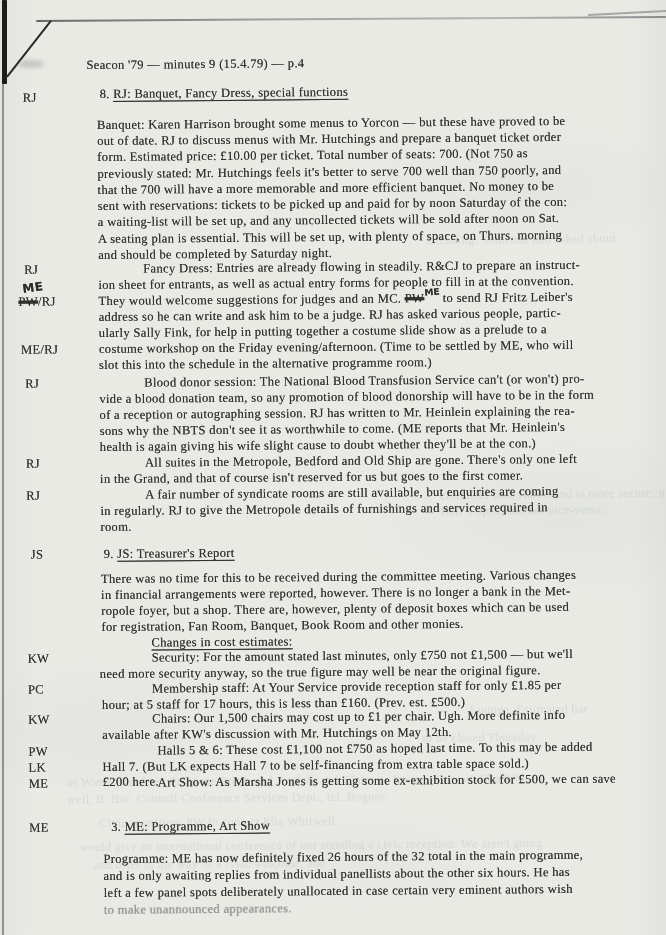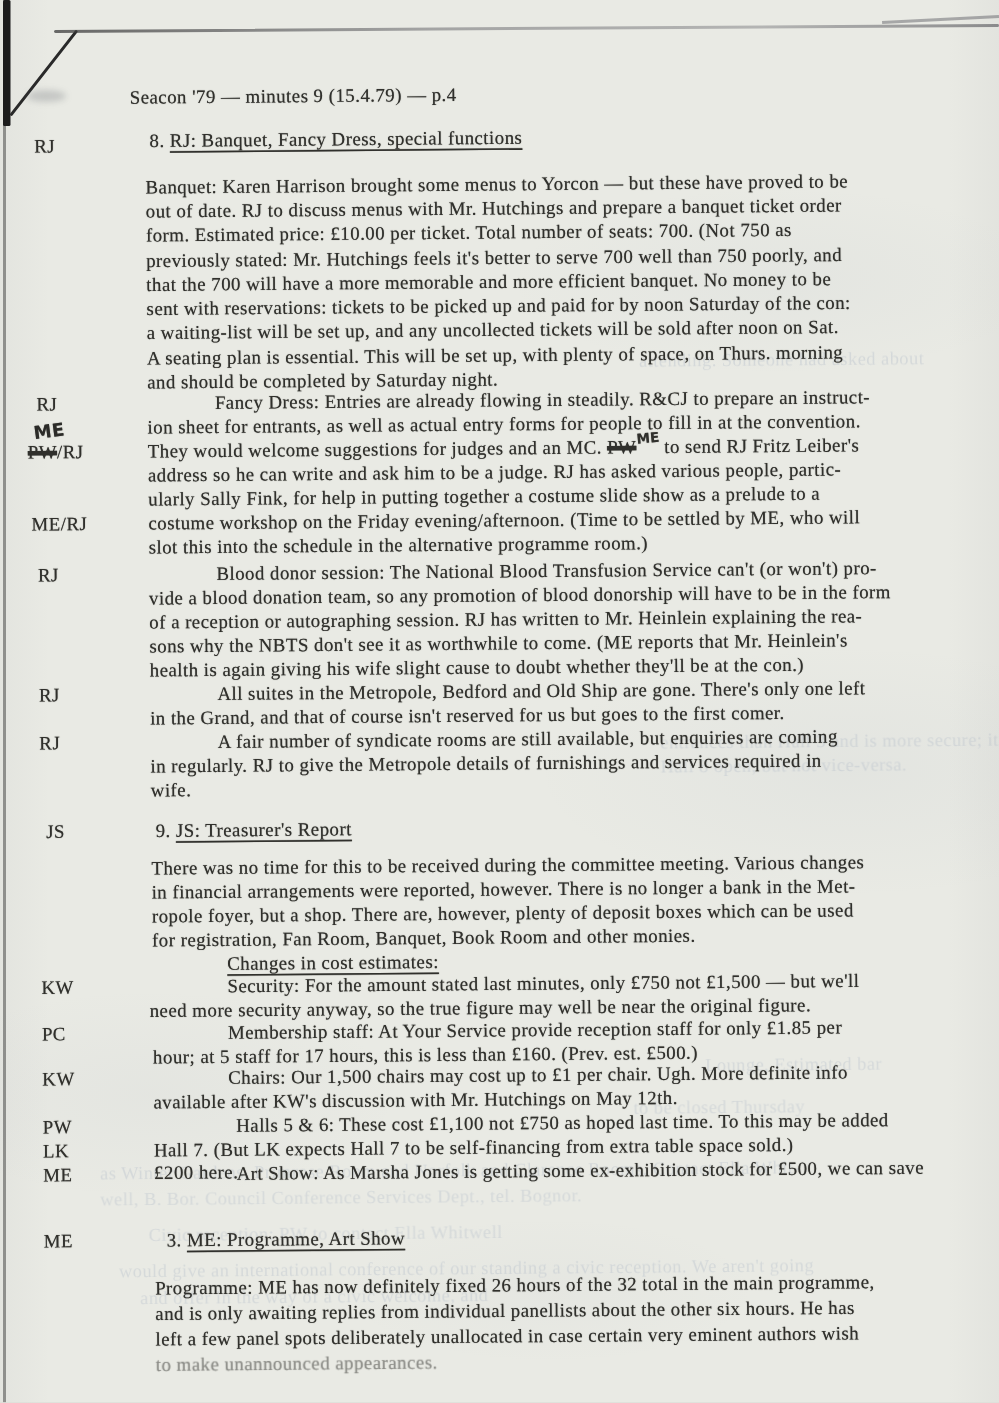--- a/index.html
+++ b/index.html
@@ -109,21 +109,21 @@
         <div class="txt" style="left: 100px; top: 356px;"><span>slot this into the schedule in the alternative programme room.)</span></div>
         <div class="txt" style="left: 145px; top: 374px;"><span>Blood donor session: The National Blood Transfusion Service can't (or won't) pro-</span></div>
         <div class="txt" style="left: 100px; top: 390px;"><span>vide a blood donation team, so any promotion of blood donorship will have to be in the form</span></div>
         <div class="txt" style="left: 100px; top: 406px;"><span>of a reception or autographing session. RJ has written to Mr. Heinlein explaining the rea-</span></div>
         <div class="txt" style="left: 100px; top: 422px;"><span>sons why the NBTS don't see it as worthwhile to come. (ME reports that Mr. Heinlein's</span></div>
         <div class="txt" style="left: 100px; top: 438px;"><span>health is again giving his wife slight cause to doubt whether they'll be at the con.)</span></div>
         <div class="txt" style="left: 145px; top: 454px;"><span>All suites in the Metropole, Bedford and Old Ship are gone. There's only one left</span></div>
         <div class="txt" style="left: 100px; top: 470px;"><span>in the Grand, and that of course isn't reserved for us but goes to the first comer.</span></div>
         <div class="txt" style="left: 145px; top: 486px;"><span>A fair number of syndicate rooms are still available, but enquiries are coming</span></div>
         <div class="txt" style="left: 100px; top: 502px;"><span>in regularly. RJ to give the Metropole details of furnishings and services required in</span></div>
-        <div class="txt" style="left: 100px; top: 518px;"><span>wife.</span></div>
+        <div class="txt" style="left: 100px; top: 518px;"><span>room.</span></div>
         <div class="txt" style="left: 103px; top: 545px;"><span>9. </span><span class="u">JS: Treasurer's Report</span></div>
         <div class="txt" style="left: 100px; top: 570px;"><span>There was no time for this to be received during the committee meeting. Various changes</span></div>
         <div class="txt" style="left: 100px; top: 586px;"><span>in financial arrangements were reported, however. There is no longer a bank in the Met-</span></div>
         <div class="txt" style="left: 100px; top: 602px;"><span>ropole foyer, but a shop. There are, however, plenty of deposit boxes which can be used</span></div>
         <div class="txt" style="left: 100px; top: 618px;"><span>for registration, Fan Room, Banquet, Book Room and other monies.</span></div>
         <div class="txt" style="left: 150px; top: 634px;"><span class="u">Changes in cost estimates:</span></div>
         <div class="txt" style="left: 150px; top: 649px;"><span>Security: For the amount stated last minutes, only £750 not £1,500 — but we'll</span></div>
         <div class="txt" style="left: 98px; top: 665px;"><span>need more security anyway, so the true figure may well be near the original figure.</span></div>
         <div class="txt" style="left: 150px; top: 680px;"><span>Membership staff: At Your Service provide reception staff for only £1.85 per</span></div>
         <div class="txt" style="left: 100px; top: 696px;"><span>hour; at 5 staff for 17 hours, this is less than £160. (Prev. est. £500.)</span></div>

